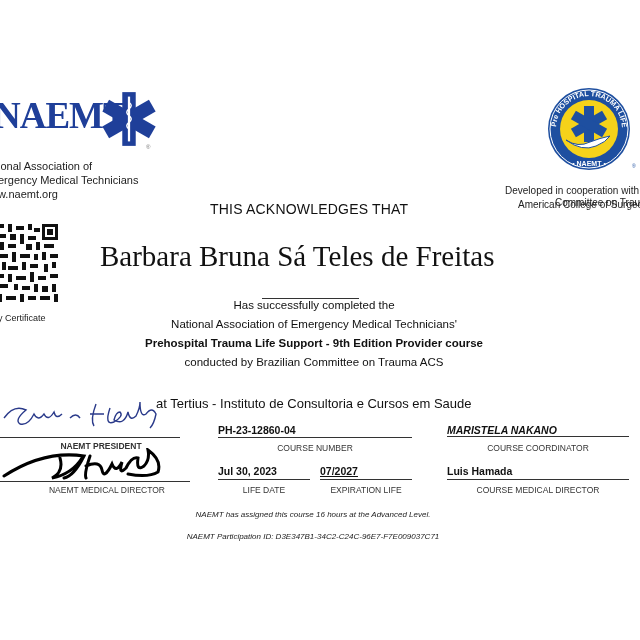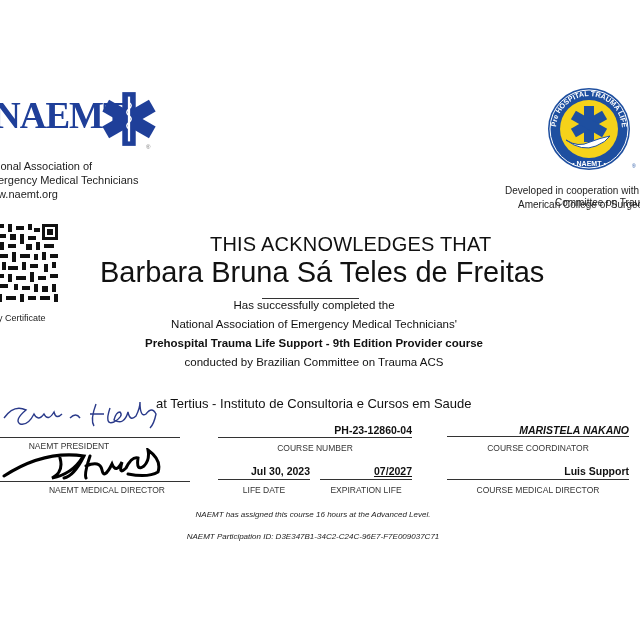--- a/index.html
+++ b/index.html
@@ -6,29 +6,29 @@
   body { width:640px; height:640px; background:#ffffff; position:relative; overflow:hidden; font-family:"Liberation Sans", sans-serif; color:#111; }
   .abs { position:absolute; }
   .naemt-word { left:-6px; top:96px; font-family:"Liberation Serif", serif; font-weight:bold; font-size:37px; color:#1f3f99; letter-spacing:-1px; line-height:1; transform:scaleY(1.05); }
   .star-logo { left:101px; top:91px; width:56px; height:56px; }
   .reg-small { font-size:6px; color:#777; }
   .org-text { left:-2px; font-size:11px; line-height:15px; color:#222; }
   .qr { left:-2px; top:222px; width:62px; height:84px; }
   .verify { left:-2px; top:313px; font-size:9px; color:#222; }
   .seal { left:544px; top:86px; width:94px; height:86px; }
   .coop { left:505px; font-size:10px; line-height:14px; color:#222; white-space:nowrap; }
-  .ack { left:210px; top:201px; font-size:20px; letter-spacing:0.2px; color:#111;margin-top:32px; }
-  .name { left:100px; top:256px; font-family:Liberation Sans, sans-serif; font-size:29px; color:#111; white-space:nowrap; }
+  .ack { left:210px; top:201px; font-size:14px; letter-spacing:0.2px; color:#111; }
+  .name { left:100px; top:240px; font-family:Liberation Serif, serif; font-size:29px; color:#111; white-space:nowrap; }
   .center-line { left:0; width:640px; text-align:center; white-space:nowrap; color:#111; }
   .body-11 { font-size:11.5px; }
   .bold { font-weight:bold; }
   .overline { left:262px; top:298px; width:97px; height:0; border-top:1px solid #333; }
   .at-line { left:156px; top:396px; font-size:13px; white-space:nowrap; }
   .sig-line { height:0; border-top:1px solid #333; }
-  .field-val { font-size:10.5px; font-weight:bold; text-align:right; white-space:nowrap; }
+  .field-val { font-size:10.5px; font-weight:bold; text-align:left; white-space:nowrap; }
   .field-lbl { font-size:8.5px; color:#333; text-align:center; white-space:nowrap; }
   .small-it { font-size:8px; font-style:italic; color:#222; text-align:center; width:640px; left:0; white-space:nowrap; }
 </style>
 </head>
 <body>
 
 <div class="abs naemt-word">NAEMT</div>
 <svg class="abs star-logo" viewBox="0 0 100 100">
   <g fill="#1f3f99">
     <rect x="38" y="2" width="24" height="96"></rect>
@@ -122,21 +122,21 @@
 <div class="abs center-line body-11" style="top:299px;left:-6px;">Has successfully completed the</div>
 <div class="abs center-line body-11" style="top:318px;left:-6px;">National Association of Emergency Medical Technicians'</div>
 <div class="abs center-line body-11 bold" style="top:337px;left:-6px;">Prehospital Trauma Life Support - 9th Edition Provider course</div>
 <div class="abs center-line body-11" style="top:356px;left:-6px;">conducted by Brazilian Committee on Trauma ACS</div>
 <div class="abs at-line">at Tertius - Instituto de Consultoria e Cursos em Saude</div>
 
 <svg class="abs" style="left:0;top:396px;width:200px;height:40px;" viewBox="0 0 200 40">
   <path d="M4 22 q10 -14 22 -8 q-12 10 -6 14 q8 2 14 -10 q4 8 10 0 q4 8 10 -2 q2 8 8 2 M70 22 q6 -6 10 0 M96 8 q-6 16 -2 22 M90 18 h14 M110 12 q-6 18 4 14 q10 -6 6 -10 q-4 0 -6 8 q10 6 14 -8 q2 10 8 4 q4 -8 4 -14 q0 16 6 12 q6 -8 10 0 q-2 10 -6 14" stroke="#2a3a8a" stroke-width="1.4" fill="none"></path>
 </svg>
 <div class="abs sig-line" style="left:0;top:437px;width:180px;"></div>
-<div class="abs field-lbl" style="left:4px;top:441px;width:130px;">NAEMT PRESIDENT</div>
+<div class="abs field-lbl" style="left:36px;top:441px;width:130px;font-weight:bold;">NAEMT PRESIDENT</div>
 <svg class="abs" style="left:0;top:448px;width:200px;height:38px;" viewBox="0 0 200 38">
   <path d="M4 28 q40 -26 80 -20 q-10 20 -20 22 M60 10 q4 14 -8 20 q20 -4 30 -20 M90 8 q-6 18 -4 22 M86 18 q14 -6 16 4 q2 10 10 -6 q4 10 10 -2 q-4 14 4 6 q6 -12 12 -10 q-2 14 6 8 q6 -6 4 -16 q14 10 10 22 q-10 6 -30 2" stroke="#000" stroke-width="3" fill="none" stroke-linecap="round"></path>
 </svg>
 <div class="abs sig-line" style="left:0;top:481px;width:190px;"></div>
 <div class="abs field-lbl" style="left:32px;top:485px;width:150px;">NAEMT MEDICAL DIRECTOR</div>
 
 <div class="abs field-val" style="left:218px;top:424px;width:194px;">PH-23-12860-04</div>
 <div class="abs sig-line" style="left:218px;top:437px;width:194px;"></div>
 <div class="abs field-lbl" style="left:218px;top:443px;width:194px;">COURSE NUMBER</div>
 
@@ -145,18 +145,18 @@
 <div class="abs field-lbl" style="left:218px;top:485px;width:92px;">LIFE DATE</div>
 
 <div class="abs field-val" style="left:320px;top:465px;width:92px;text-decoration:underline;">07/2027</div>
 <div class="abs sig-line" style="left:320px;top:479px;width:92px;"></div>
 <div class="abs field-lbl" style="left:320px;top:485px;width:92px;">EXPIRATION LIFE</div>
 
 <div class="abs field-val" style="left:447px;top:424px;width:182px;font-style:italic;">MARISTELA NAKANO</div>
 <div class="abs sig-line" style="left:447px;top:436px;width:182px;"></div>
 <div class="abs field-lbl" style="left:447px;top:443px;width:182px;">COURSE COORDINATOR</div>
 
-<div class="abs field-val" style="left:447px;top:465px;width:182px;">Luis Support</div>
+<div class="abs field-val" style="left:447px;top:465px;width:182px;">Luis Hamada</div>
 <div class="abs sig-line" style="left:447px;top:479px;width:182px;"></div>
 <div class="abs field-lbl" style="left:447px;top:485px;width:182px;">COURSE MEDICAL DIRECTOR</div>
 
 <div class="abs small-it" style="top:510px;left:-7px;">NAEMT has assigned this course 16 hours at the Advanced Level.</div>
 <div class="abs small-it" style="top:532px;left:-7px;">NAEMT Participation ID: D3E347B1-34C2-C24C-96E7-F7E009037C71</div>
 
 </body></html>

